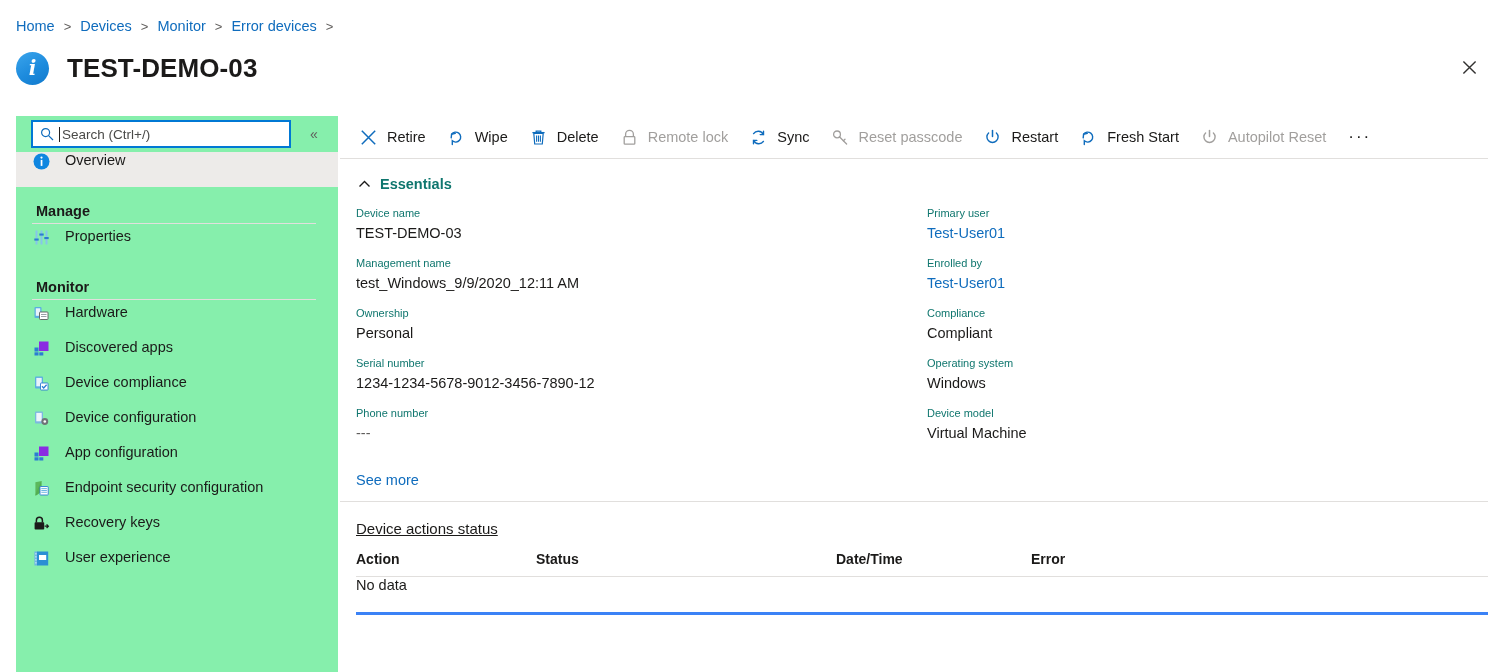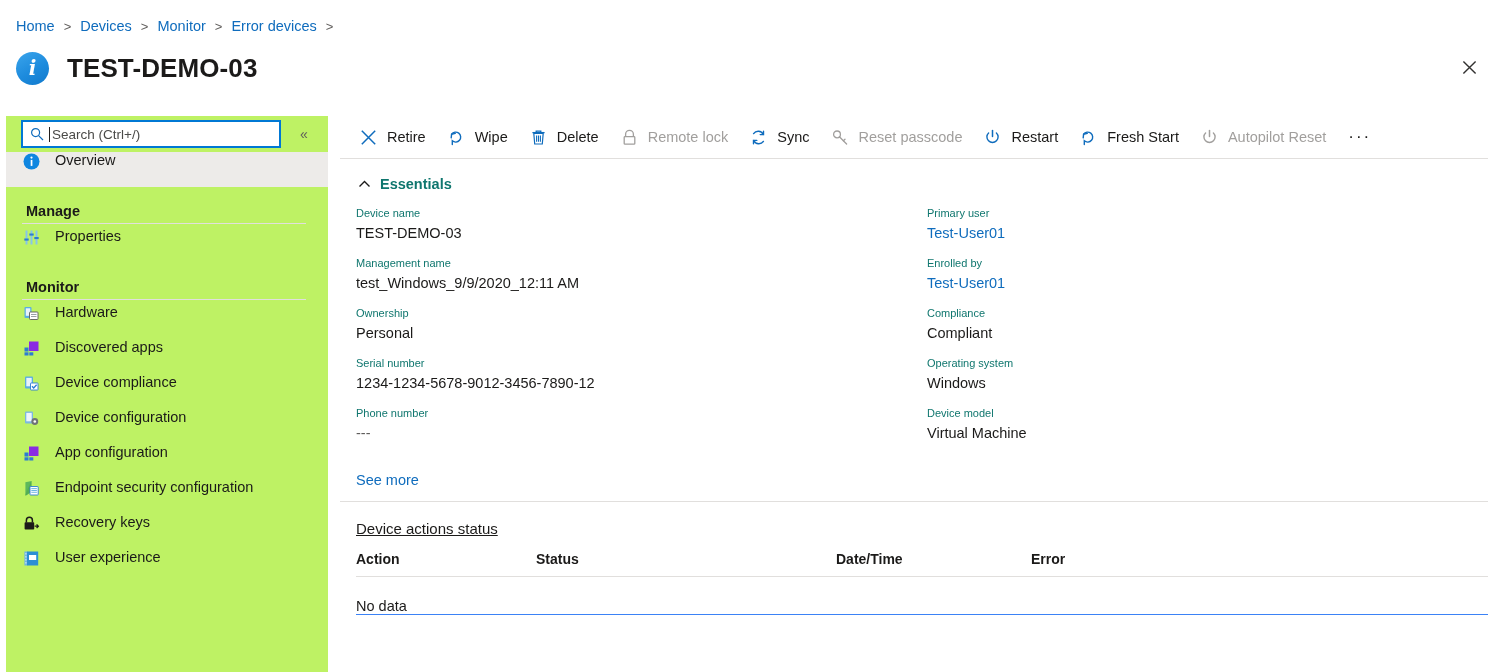--- a/index.html
+++ b/index.html
@@ -73,23 +73,23 @@
     display: flex; align-items: center; justify-content: center;
     cursor: pointer;
     color: #323130;
     font-size: 19px;
     line-height: 1;
   }
 
   
   #sidebar {
     position: absolute;
-    left: 6px; top: 116px;
+    left: 16px; top: 116px;
     width: 322px; height: 556px;
-    background: #bef264;
+    background: #86efac;
   }
   #search-row {
     display: flex; align-items: center;
     padding: 6px 0 6px 16px;
     height: 36px;
   }
   #search-box {
     position: relative;
     width: 258px; height: 26px;
     border: 1px solid #0078d4;
@@ -275,23 +275,23 @@
     border-bottom: 1px solid #e1dfdd;
     padding-bottom: 9px;
   }
   .tbl-head .th {
     font-size: 14px;
     font-weight: 700;
     color: #1b1a19;
   }
   .tbl-row {
     display: flex;
-    border-bottom: 1px solid #3b82f6;
+    border-bottom: 3px solid #3b82f6;
     height: 38px;
-    align-items: flex-end;
+    align-items: flex-start;
   }
   .tbl-row .td {
     font-size: 14.5px;
     color: #1b1a19;
   }
   .col-action { width: 180px; }
   .col-status { width: 300px; }
   .col-date   { width: 195px; }
   .col-error  { width: 200px; }
 </style>

